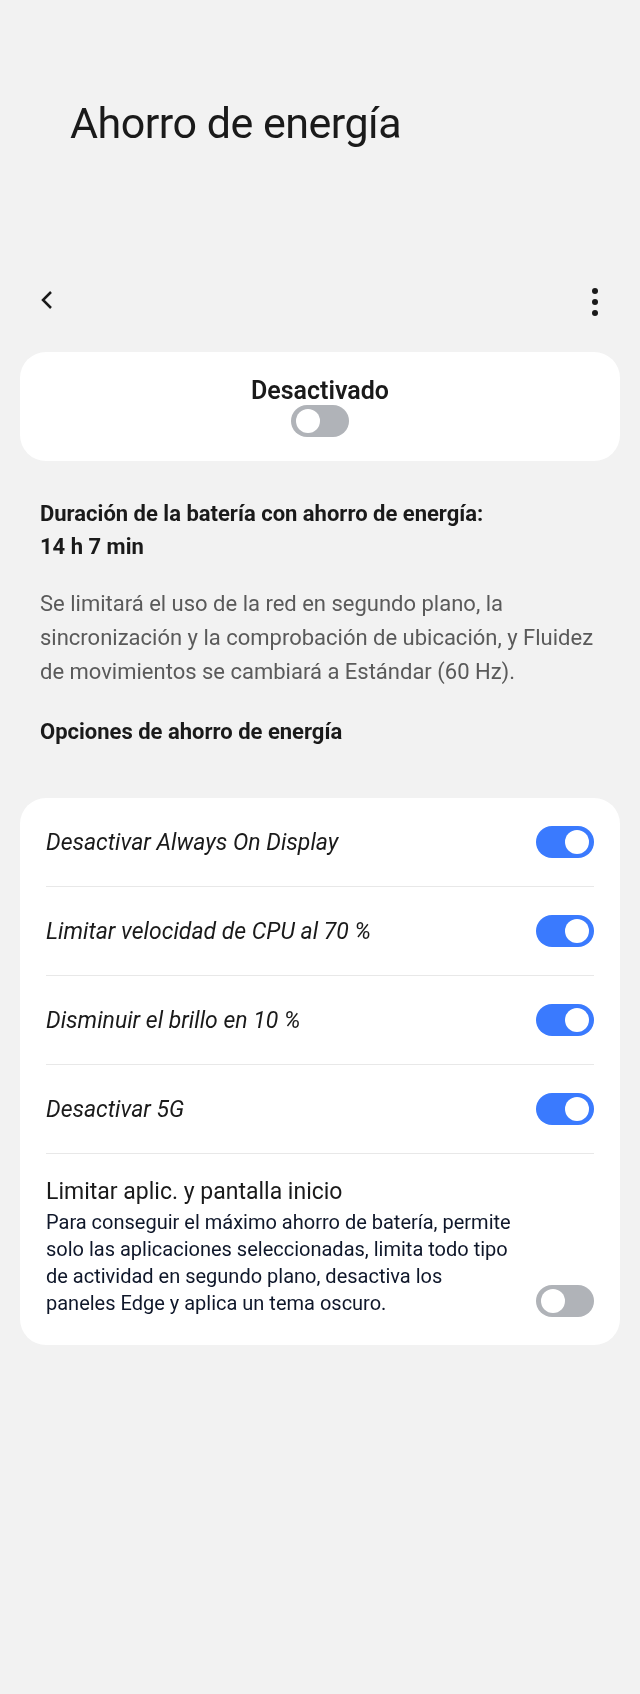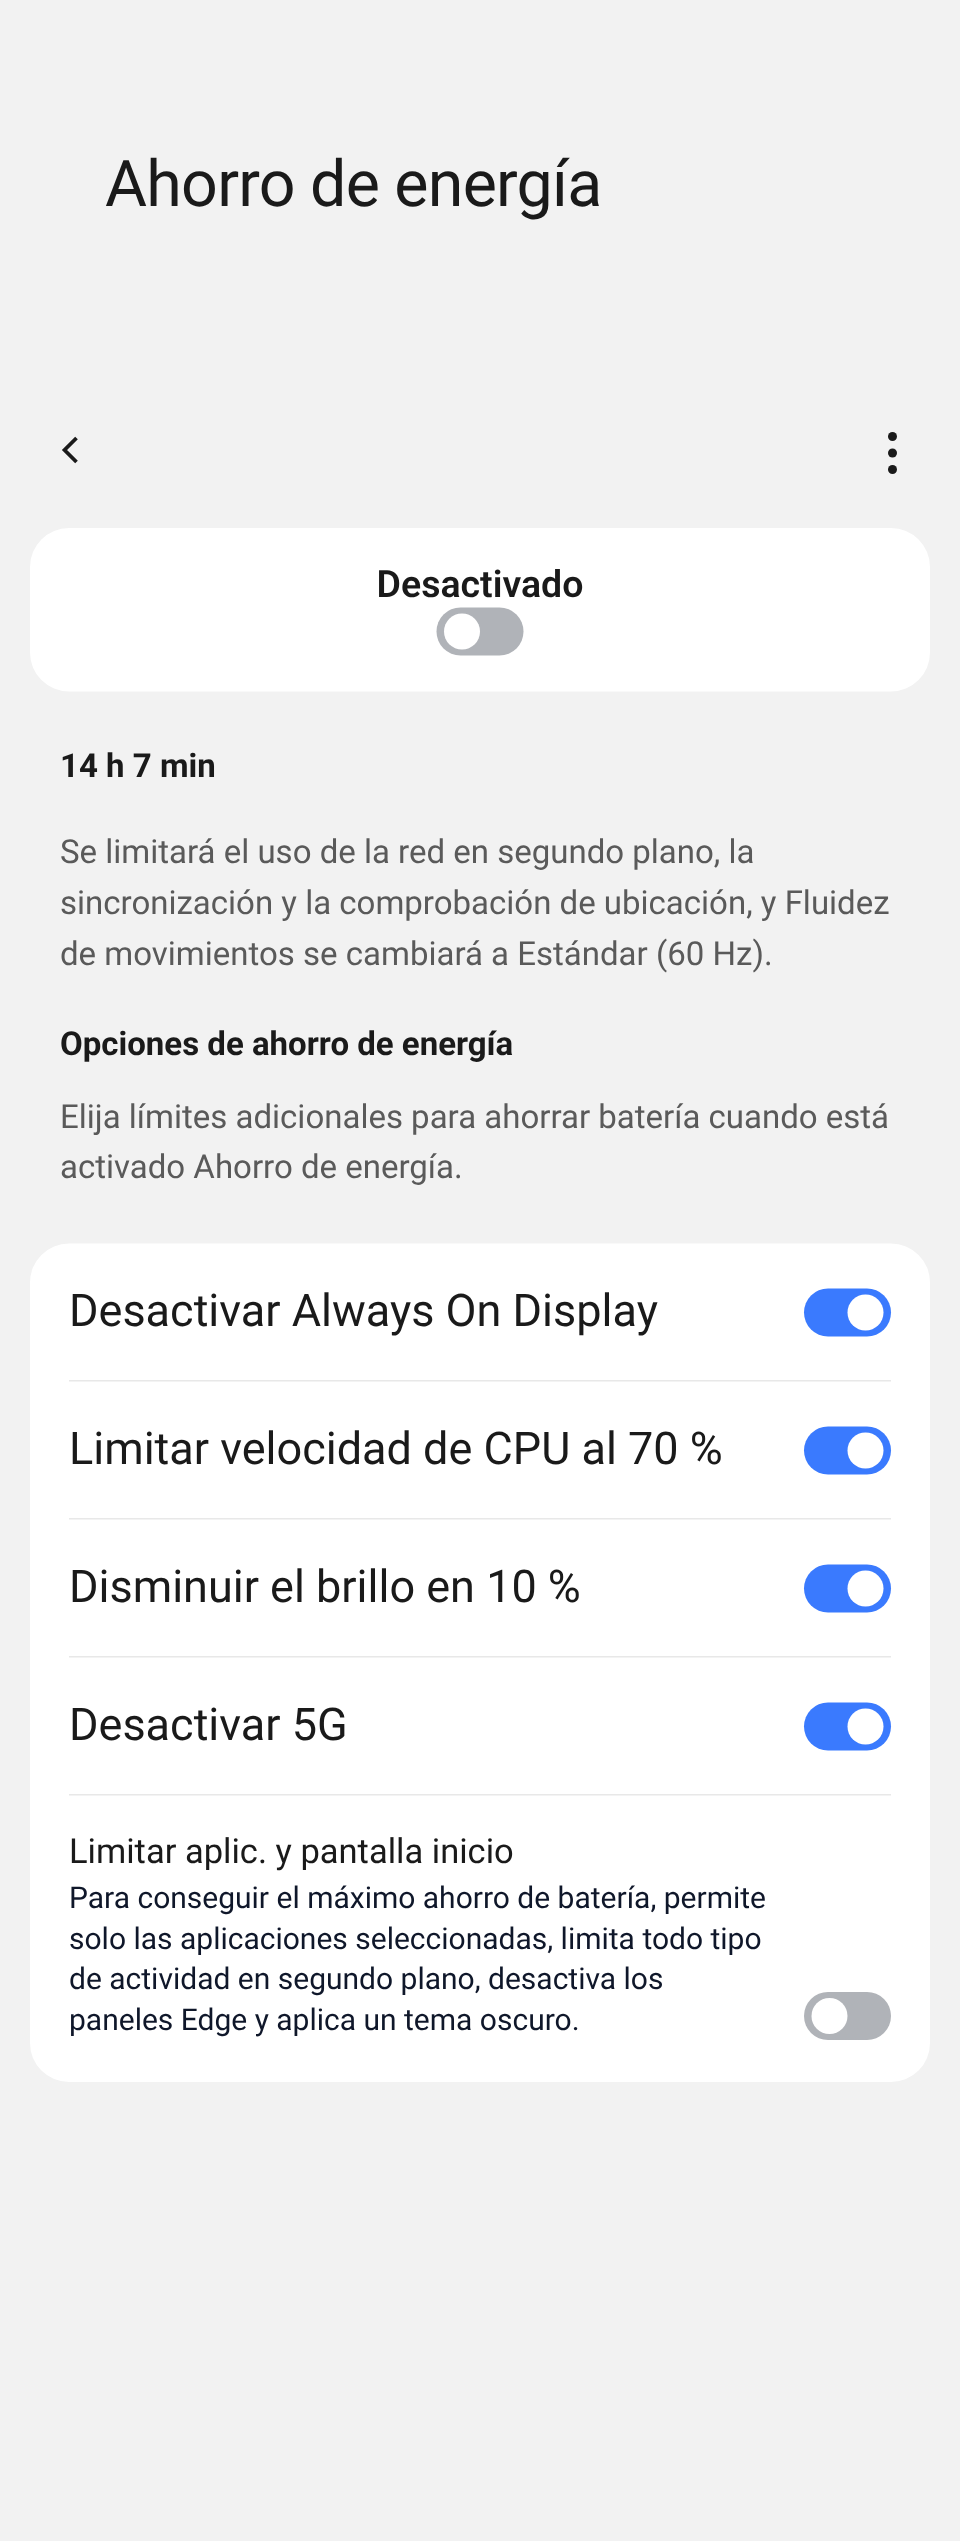--- a/index.html
+++ b/index.html
@@ -131,23 +131,24 @@
       display: flex;
       justify-content: space-between;
       align-items: center;
       padding: 28px 0;
       border-bottom: 1px solid #e8e8e8;
     }
     .option-row:last-child {
       border-bottom: none;
     }
     .option-label {
-      font-size: 30px;
+      font-size: 23px;
       font-weight: 400;
       flex: 1;
+      font-style: italic;
     }
     .option-complex {
       display: flex;
       justify-content: space-between;
       align-items: flex-end;
       padding: 24px 0 28px 0;
     }
     .option-text-block {
       flex: 1;
       padding-right: 20px;
@@ -189,24 +190,24 @@
 <div class="card">
   <div class="master-toggle-row">
     <div class="master-label">Desactivado</div>
     <div class="toggle off">
       <div class="knob"></div>
     </div>
   </div>
 </div>
 
 <div class="info-section">
+  <div class="info-title">Duración de la batería con ahorro de energía:</div>
   <div class="info-duration">14 h 7 min</div>
   <div class="info-desc">Se limitará el uso de la red en segundo plano, la sincronización y la comprobación de ubicación, y Fluidez de movimientos se cambiará a Estándar (60 Hz).</div>
   <div class="options-title">Opciones de ahorro de energía</div>
-  <div class="options-desc">Elija límites adicionales para ahorrar batería cuando está activado Ahorro de energía.</div>
 </div>
 
 <div class="options-card">
   <div class="option-row">
     <div class="option-label">Desactivar Always On Display</div>
     <div class="toggle on">
         <div class="knob"></div>
       </div>
   </div>
   <div class="option-row">

